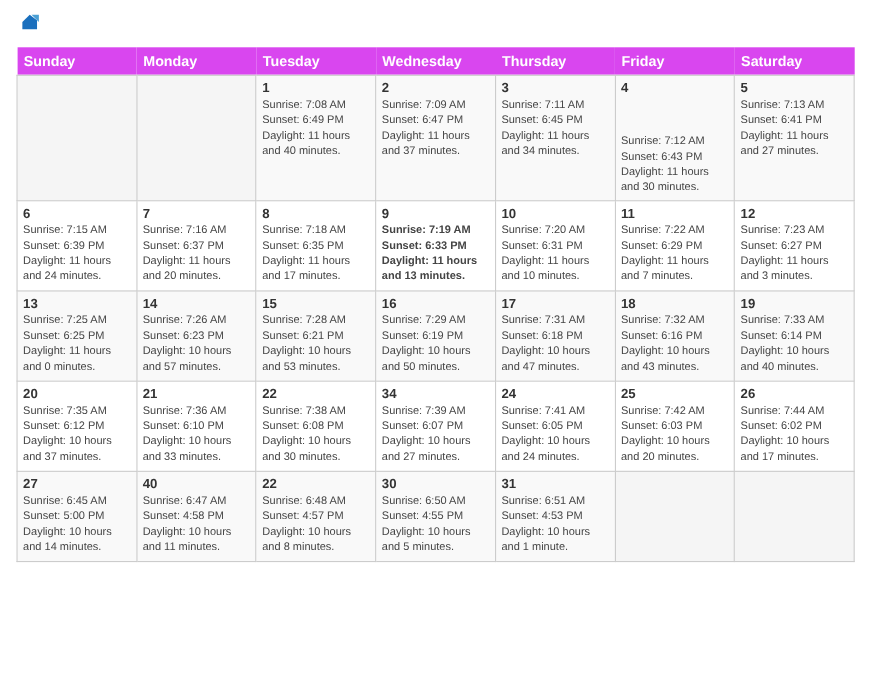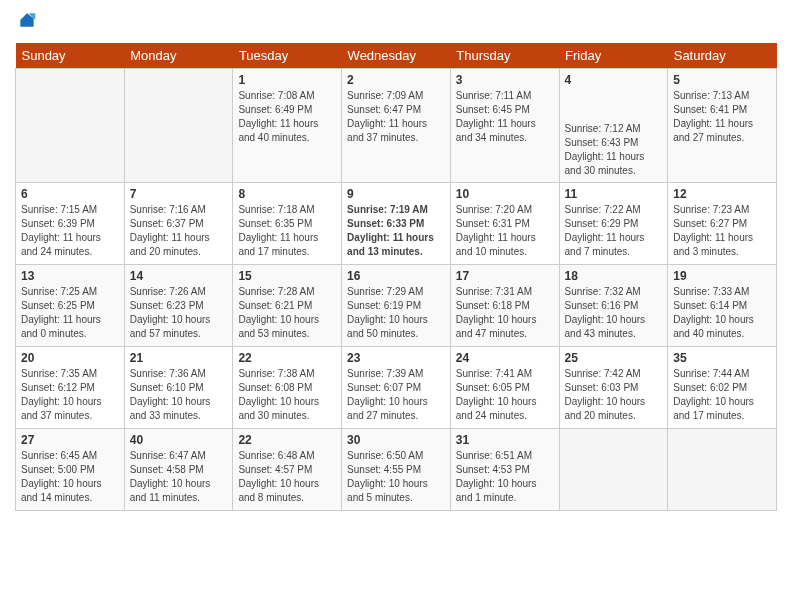--- a/index.html
+++ b/index.html
@@ -55,26 +55,26 @@
     .location {
       font-size: 16px;
       color: #555;
     }
     table {
       width: 100%;
       border-collapse: collapse;
       table-layout: fixed;
     }
     th {
-      background-color: #c2410c;
+      background-color: #d946ef;
       color: white;
       text-align: left;
       padding: 5px 6px;
       font-size: 13px;
-      font-weight: normal;
+      font-weight: bold;
     }
     td {
       border: 1px solid #ccc;
       vertical-align: top;
       padding: 4px 5px;
       font-size: 10.5px;
       color: #333;
       height: 82px;
     }
     td.empty {
@@ -272,39 +272,39 @@
 Sunset: 6:10 PM
 Daylight: 10 hours and 33 minutes.</div>
           </td>
           <td>
             <span class="day-num">22</span>
             <div class="day-info" style="white-space: pre-line;">Sunrise: 7:38 AM
 Sunset: 6:08 PM
 Daylight: 10 hours and 30 minutes.</div>
           </td>
           <td>
-            <span class="day-num">23</span>
+            <span class="day-num">34</span>
             <div class="day-info" style="white-space: pre-line;">Sunrise: 7:39 AM
 Sunset: 6:07 PM
 Daylight: 10 hours and 27 minutes.</div>
           </td>
           <td>
             <span class="day-num">24</span>
             <div class="day-info" style="white-space: pre-line;">Sunrise: 7:41 AM
 Sunset: 6:05 PM
 Daylight: 10 hours and 24 minutes.</div>
           </td>
           <td>
             <span class="day-num">25</span>
             <div class="day-info" style="white-space: pre-line;">Sunrise: 7:42 AM
 Sunset: 6:03 PM
 Daylight: 10 hours and 20 minutes.</div>
           </td>
           <td>
-            <span class="day-num">35</span>
+            <span class="day-num">26</span>
             <div class="day-info" style="white-space: pre-line;">Sunrise: 7:44 AM
 Sunset: 6:02 PM
 Daylight: 10 hours and 17 minutes.</div>
           </td>
         </tr>
         <tr>
           <td>
             <span class="day-num">27</span>
             <div class="day-info" style="white-space: pre-line;">Sunrise: 6:45 AM
 Sunset: 5:00 PM

